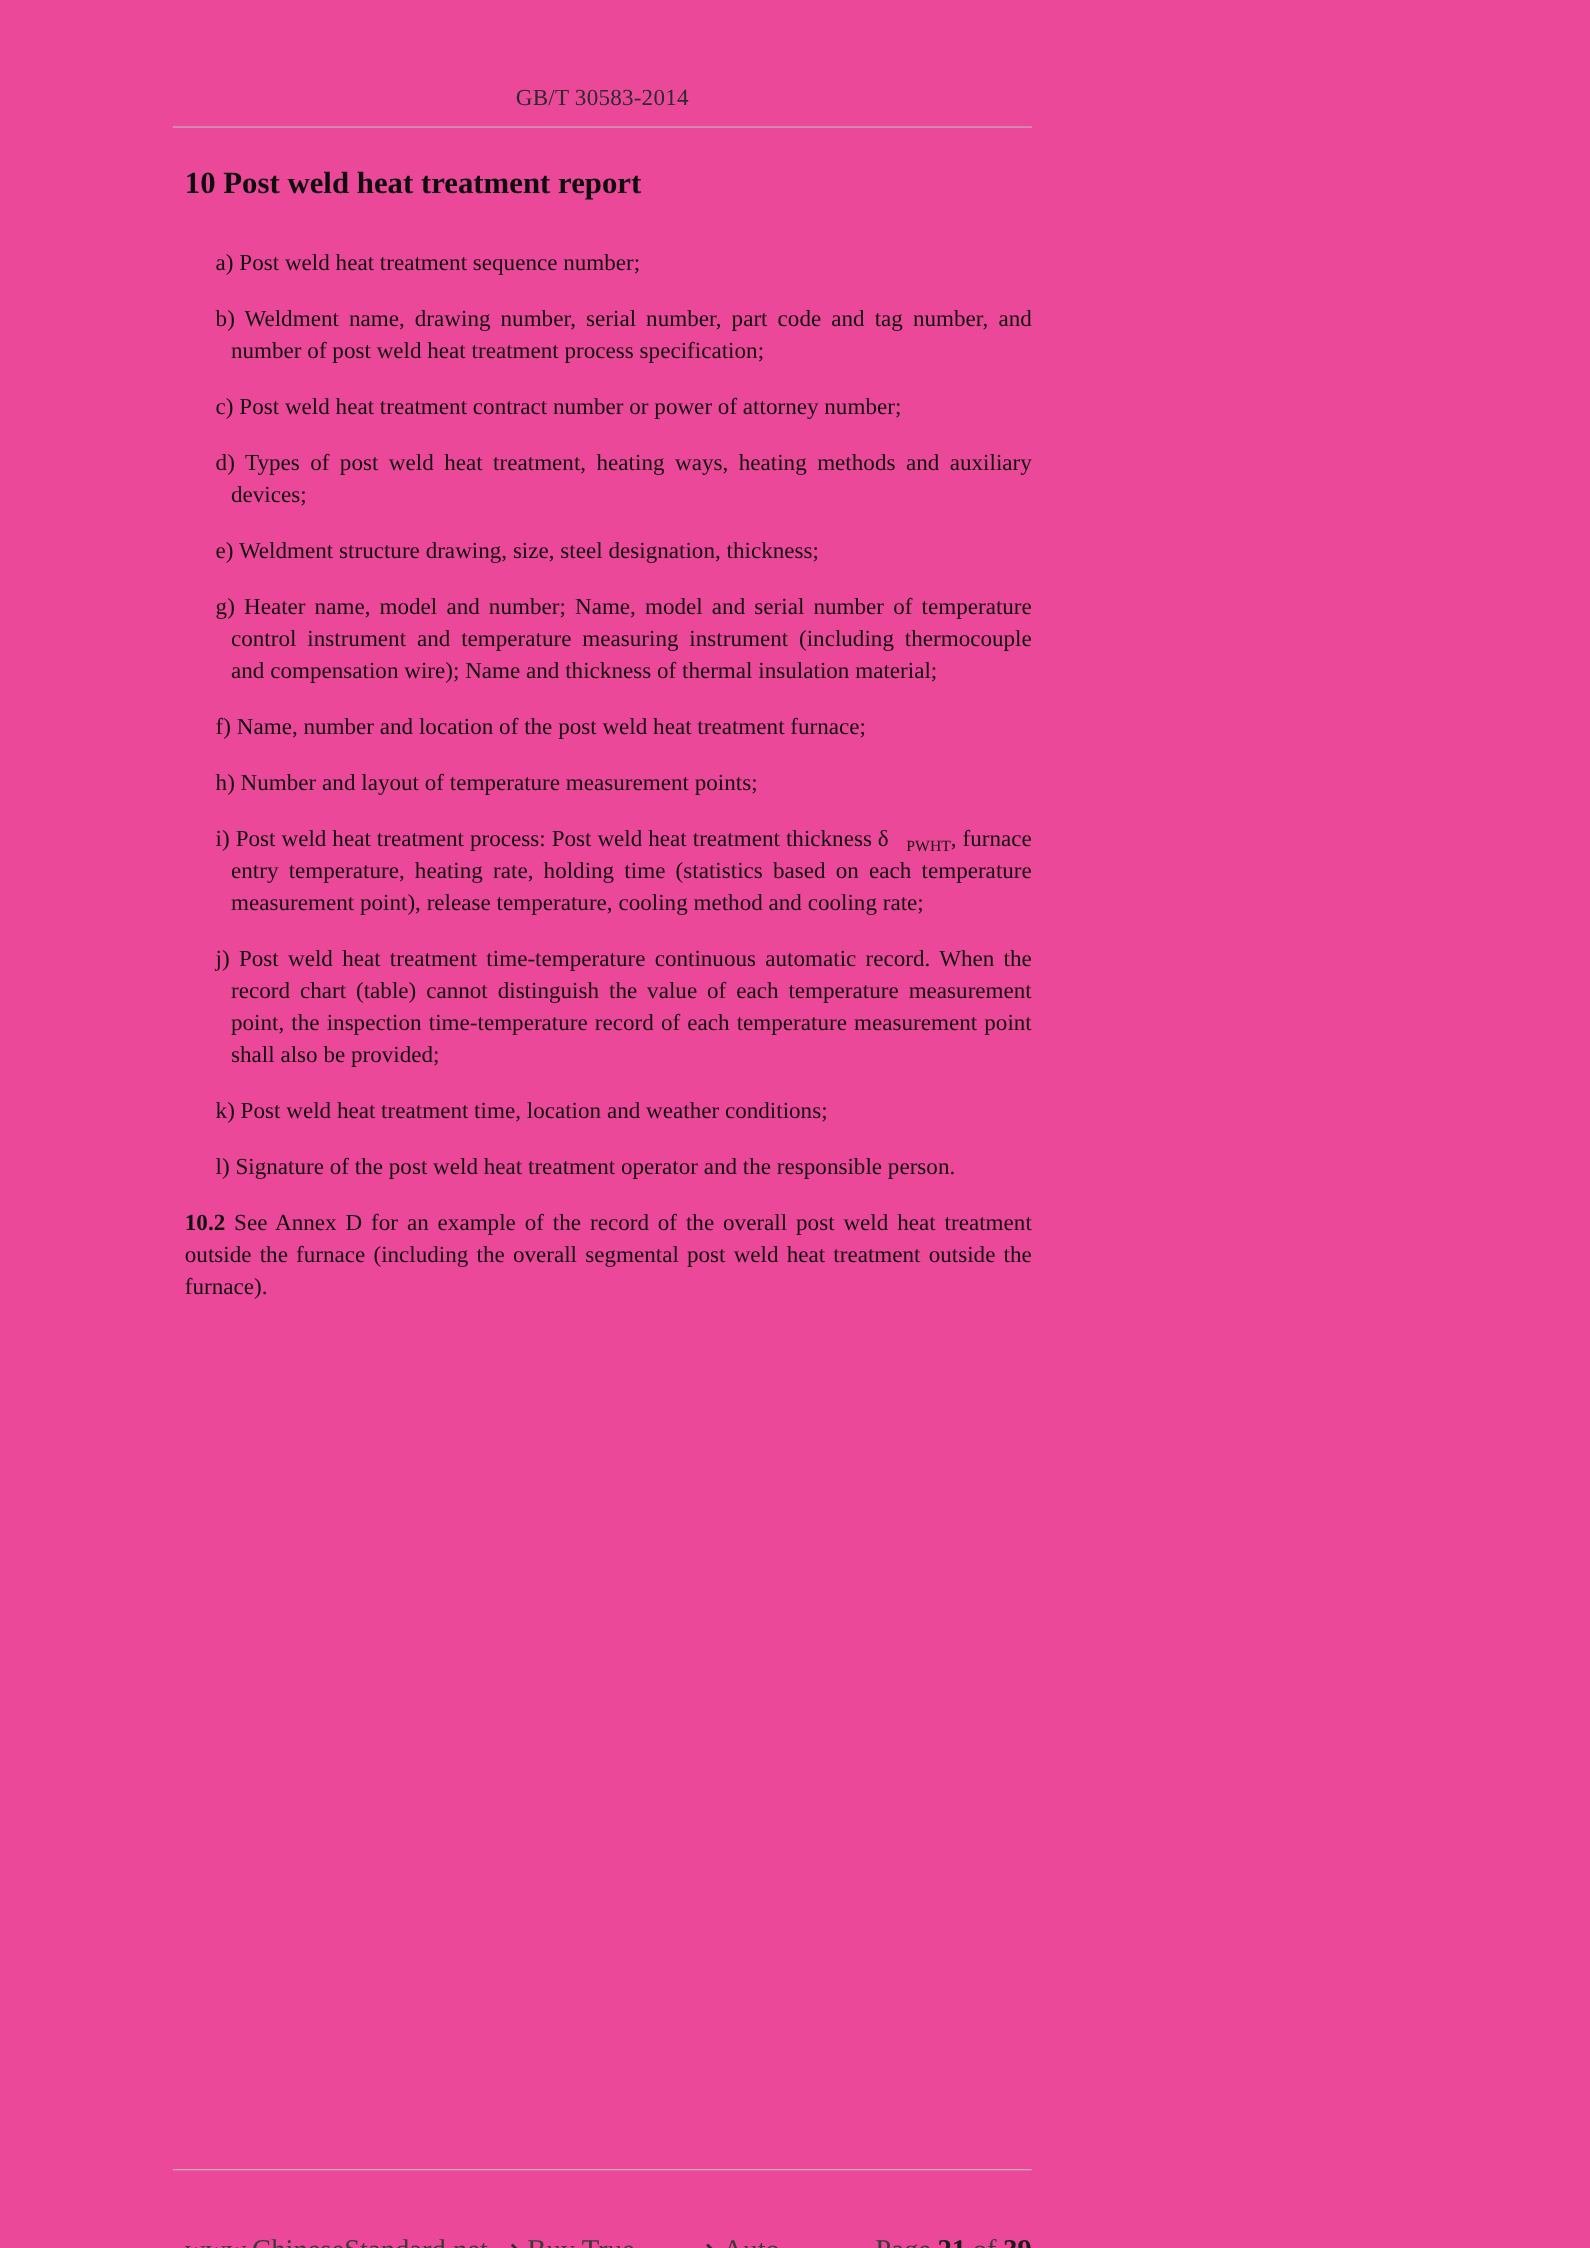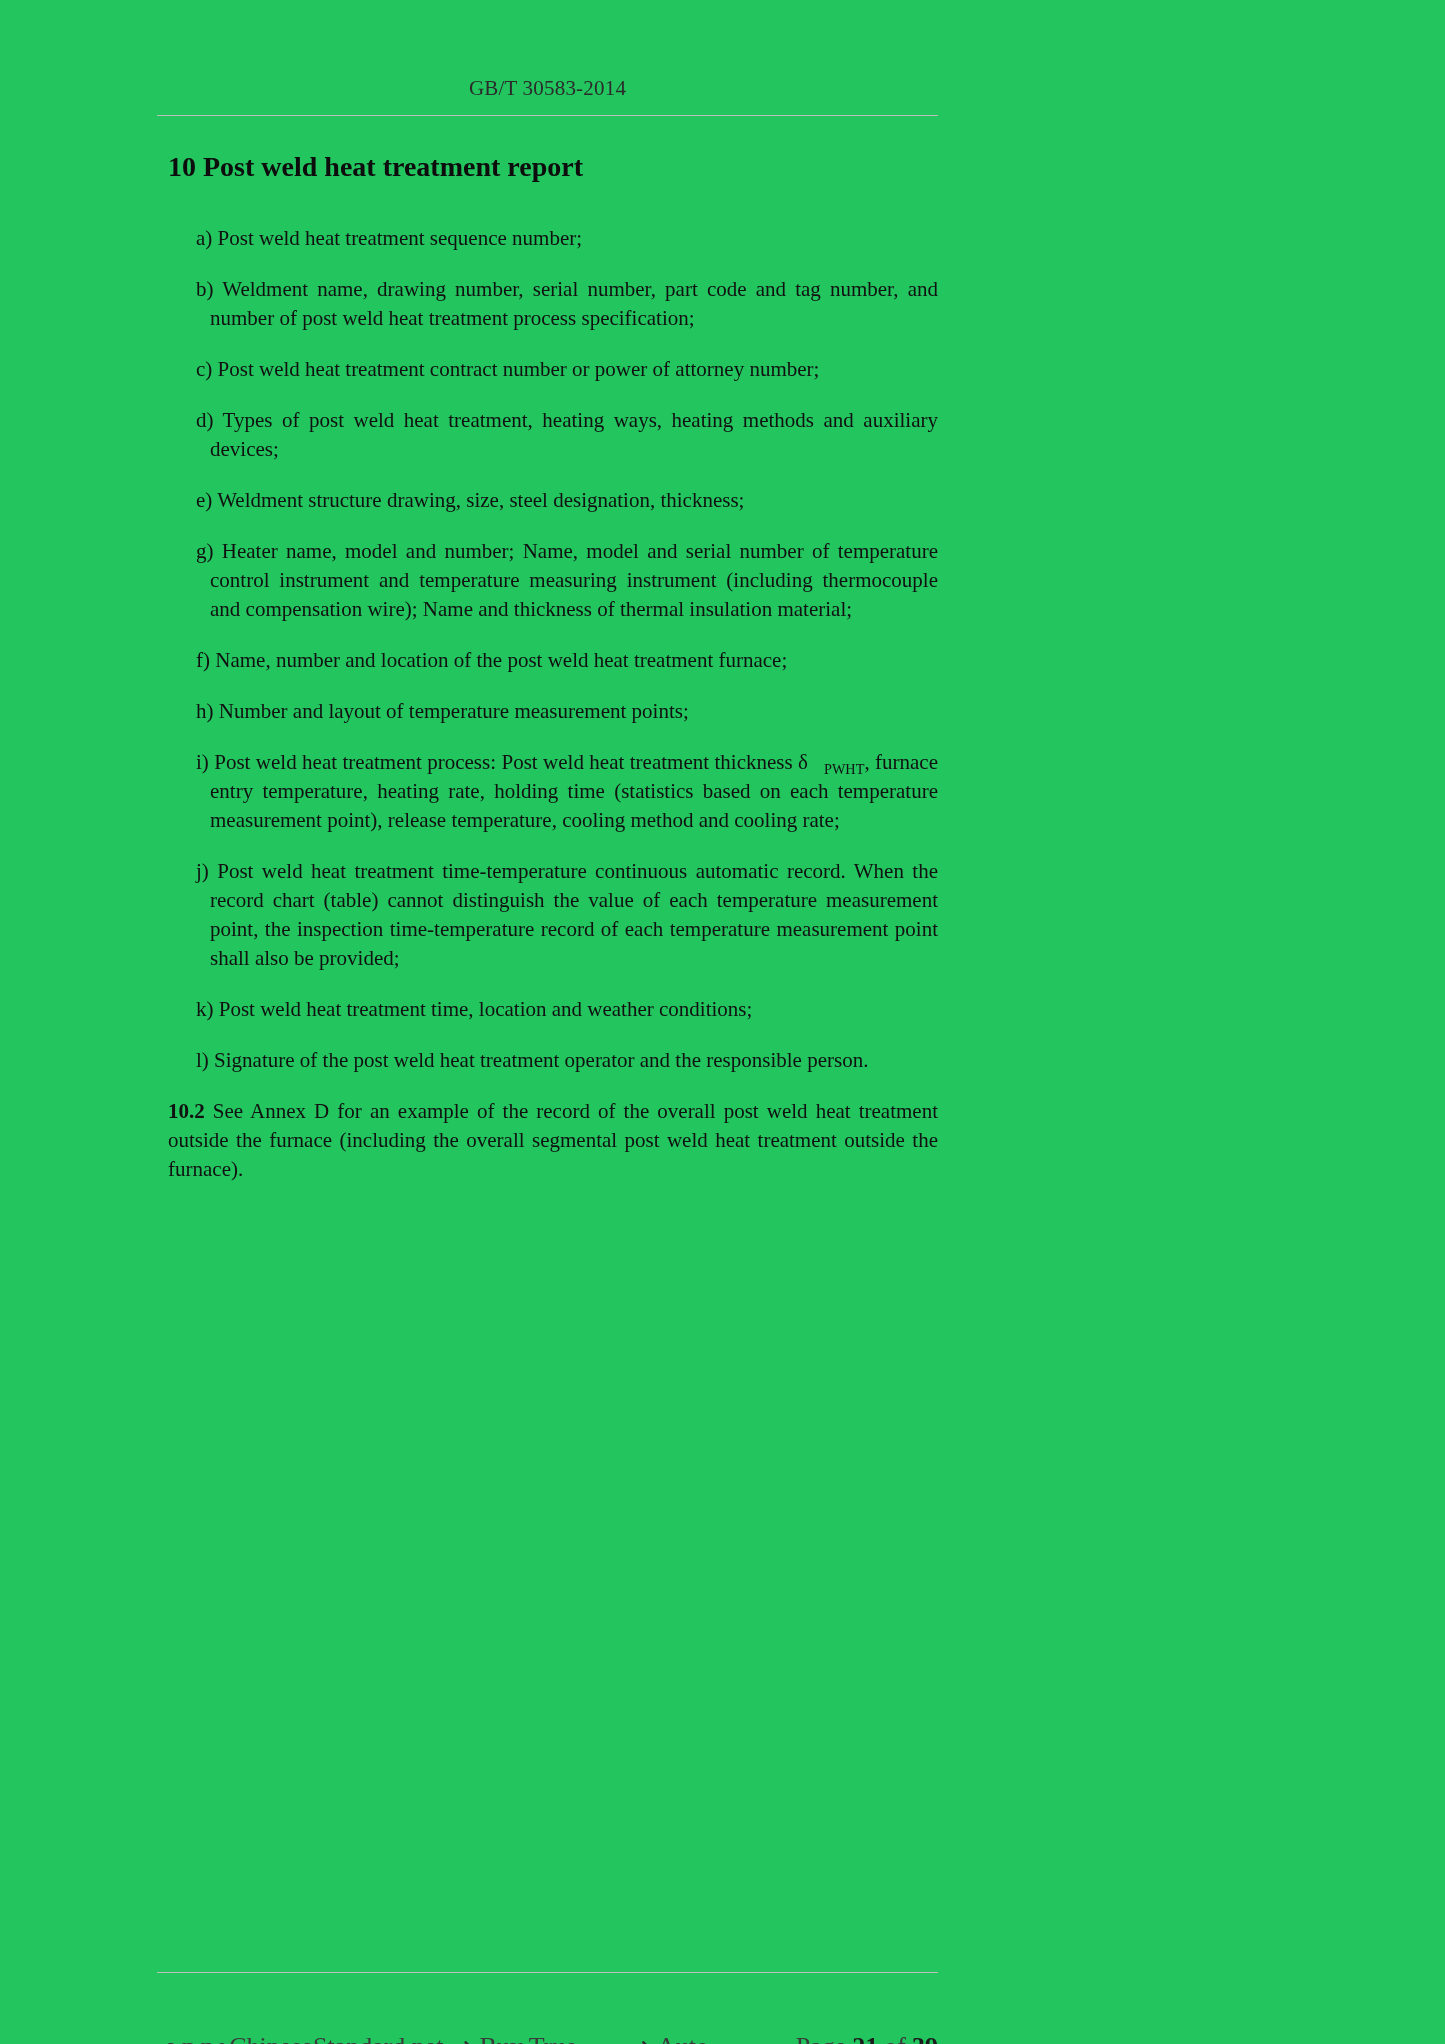--- a/index.html
+++ b/index.html
@@ -4,21 +4,21 @@
 <style>
   html, body {
     margin: 0;
     padding: 0;
     background: #ffffff;
   }
   .page {
     position: relative;
     width: 1445px;
     height: 2044px;
-    background: #22c55e;
+    background: #ec4899;
     font-family: "Liberation Serif", serif;
     color: #111111;
     overflow: hidden;
   }
   .header {
     position: absolute;
     top: 76px;
     left: 157px;
     width: 781px;
     text-align: center;

